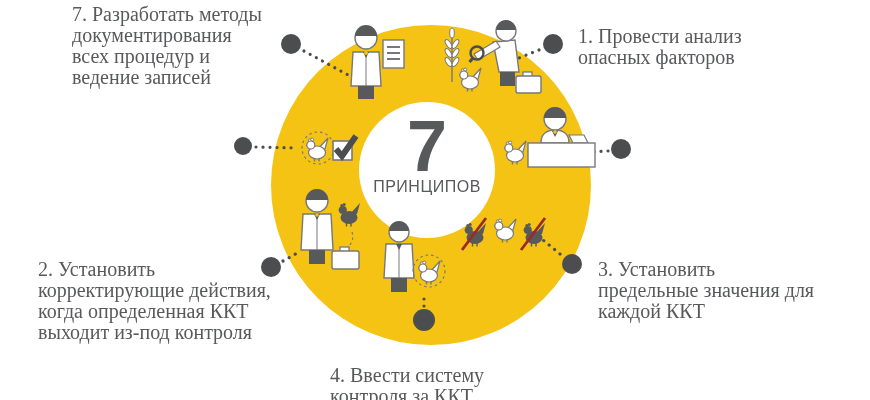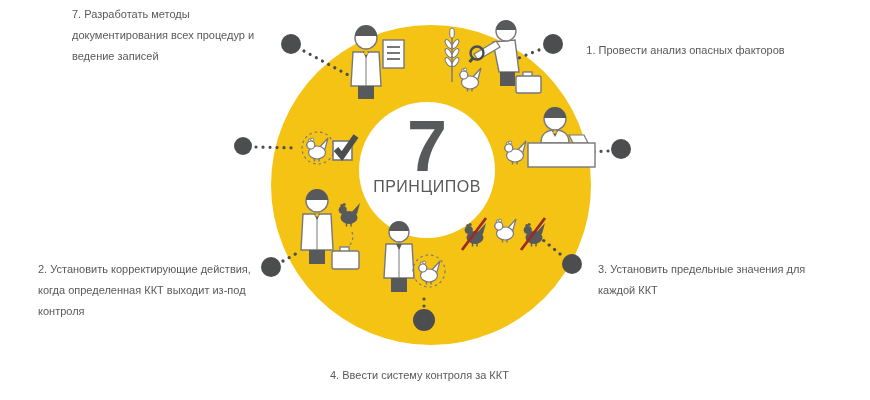--- a/index.html
+++ b/index.html
@@ -1,21 +1,21 @@
 <!DOCTYPE html>
 <html style="--ring: #F5C313; --text: #58595B;"><head>
 <meta charset="utf-8">
 <style>
   html,body { margin:0; padding:0; background:#fff; }
   .canvas {
     position:relative; width:870px; height:400px; background:#fff;
     font-family:"Liberation Sans", sans-serif; color:var(--text,#58595B); overflow:hidden;
   }
   .label {
-    position:absolute; font-size:11px; line-height:21px; color:var(--text,#58595B);
+    position:absolute; font-size:20px; line-height:21px; color:var(--text,#58595B);font-family:Liberation Serif, serif;
   }
   .donut {
     position:absolute; left:271px; top:25px; width:320px; height:320px;
     border-radius:50%; background:var(--ring,#F5C313); z-index:1;
   }
   .hole {
     position:absolute; left:359px; top:102px; width:136px; height:136px;
     border-radius:50%; background:#fff; z-index:3;
     display:flex; flex-direction:column; align-items:center; text-align:center;
   }
@@ -174,18 +174,18 @@
   <svg class="icon" style="left:299px; top:122px;" width="60" height="46" viewBox="0 0 60 46">
     <circle cx="19" cy="26" r="16" fill="none" stroke="#77787B" stroke-width="1.2" stroke-dasharray="2.5 3"></circle>
     <use href="#chick-o" transform="translate(7,14)"></use>
     <g>
       <rect x="34" y="19" width="19" height="19" fill="#fff" stroke="#77787B" stroke-width="1.6"></rect>
       <path d="M37,27 L43,34 L57,14" fill="none" stroke="#4C4D4F" stroke-width="6"></path>
     </g>
   </svg>
 
   <div class="label" style="left:72px;  top:4px;   width:200px;">7. Разработать методы документирования всех процедур и ведение записей</div>
-  <div class="label" style="left:578px; top:40px;  width:215px;text-align:center;">1. Провести анализ опасных факторов</div>
+  <div class="label" style="left:578px; top:26px;  width:215px;">1. Провести анализ опасных факторов</div>
   <div class="label" style="left:598px; top:259px; width:220px;">3. Установить предельные значения для каждой ККТ</div>
   <div class="label" style="left:330px; top:365px; width:200px;">4. Ввести систему контроля за ККТ</div>
   <div class="label" style="left:38px;  top:259px; width:235px;">2. Установить корректирующие действия, когда определенная ККТ выходит из-под контроля</div>
 
 </div>
 
 </body></html>

